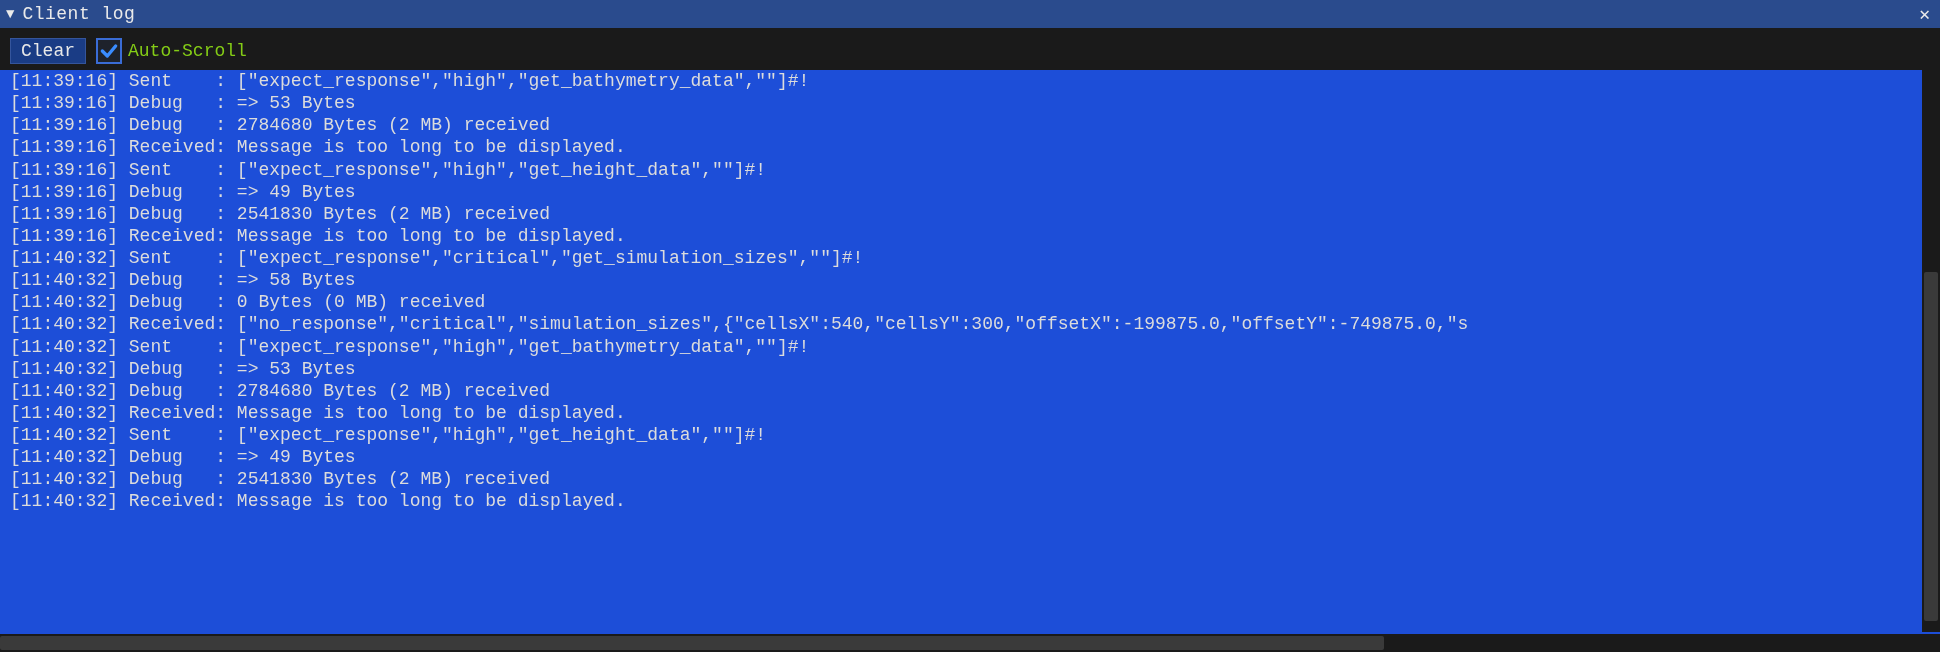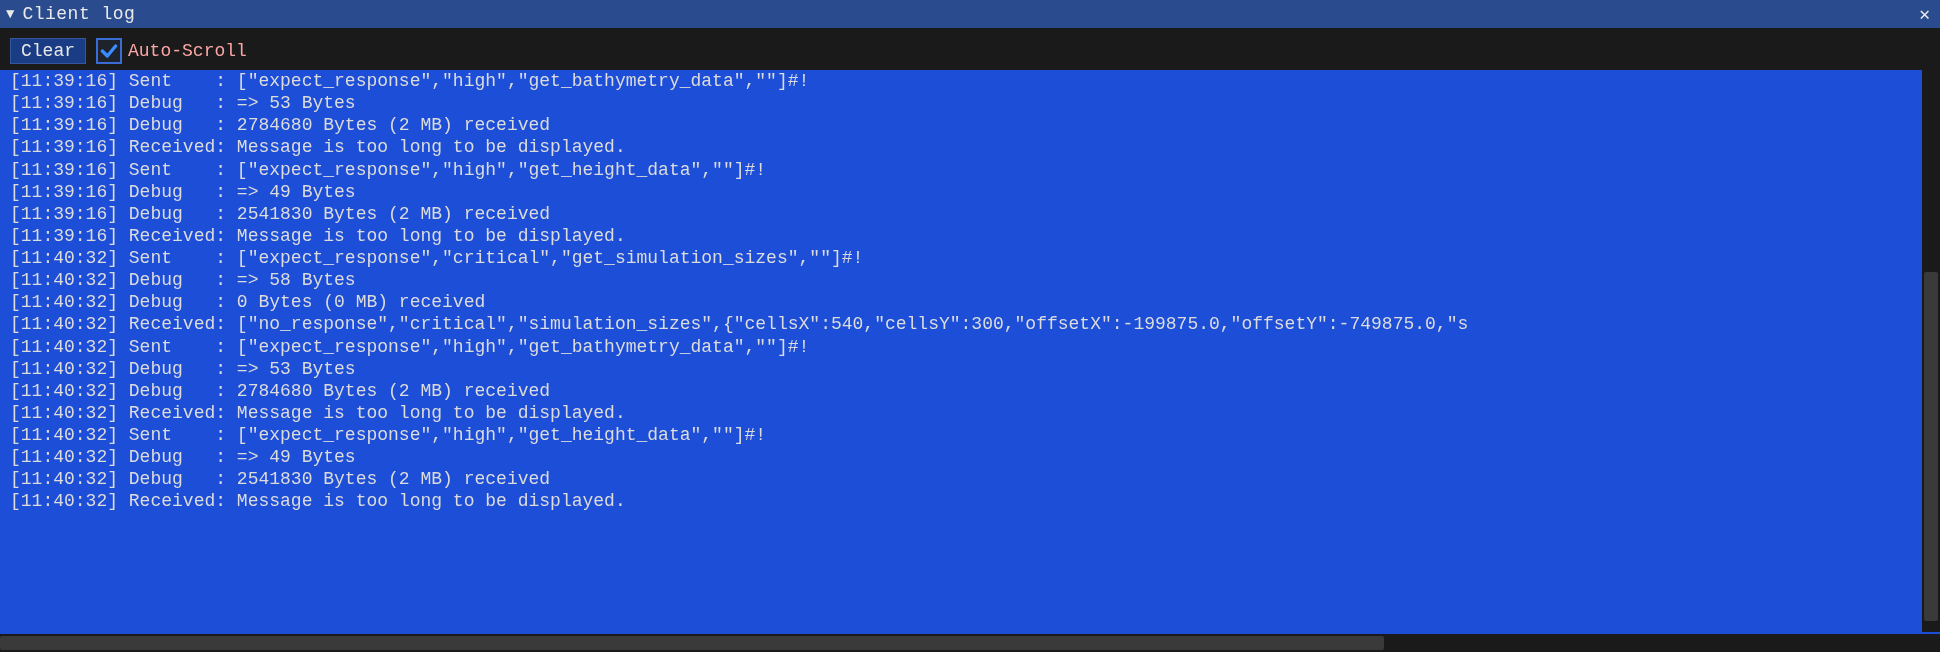--- a/index.html
+++ b/index.html
@@ -74,21 +74,21 @@
     display: flex;
     align-items: center;
     justify-content: center;
     cursor: pointer;
   }
   .checkbox svg {
     width: 20px;
     height: 20px;
   }
   .checkbox-label {
-    color: #fca5a5;
+    color: #84cc16;
   }
   .log-area {
     flex: 1;
     position: relative;
     overflow: hidden;
     background: #1d4ed8;
   }
   .log-inner {
     position: absolute;
     top: 0; left: 10px; right: 24px; bottom: 20px;

